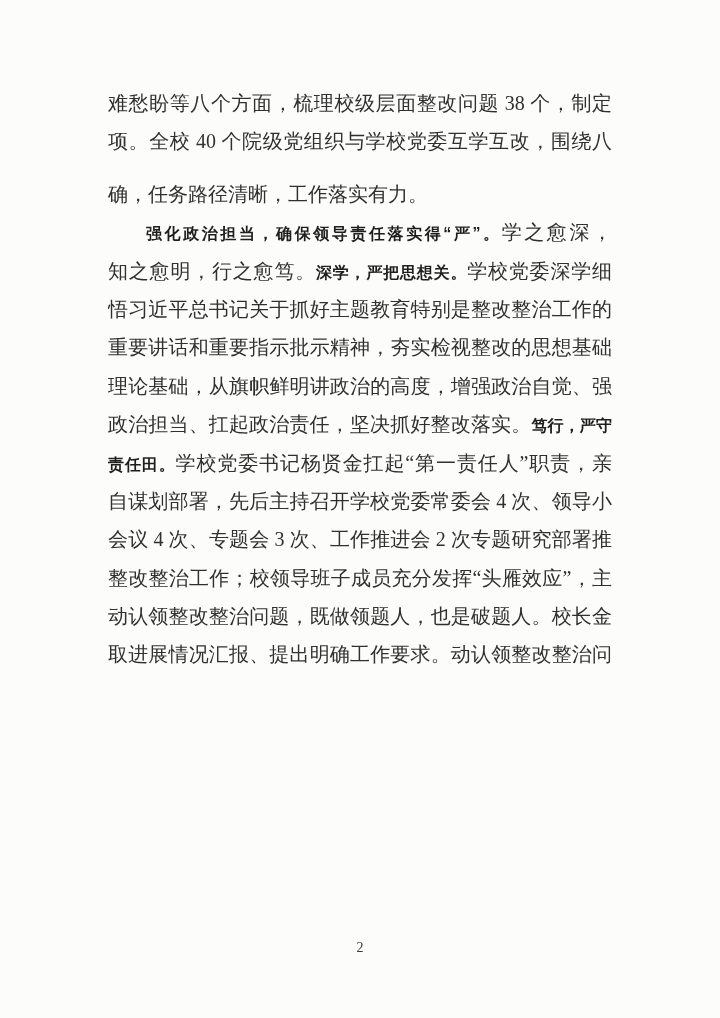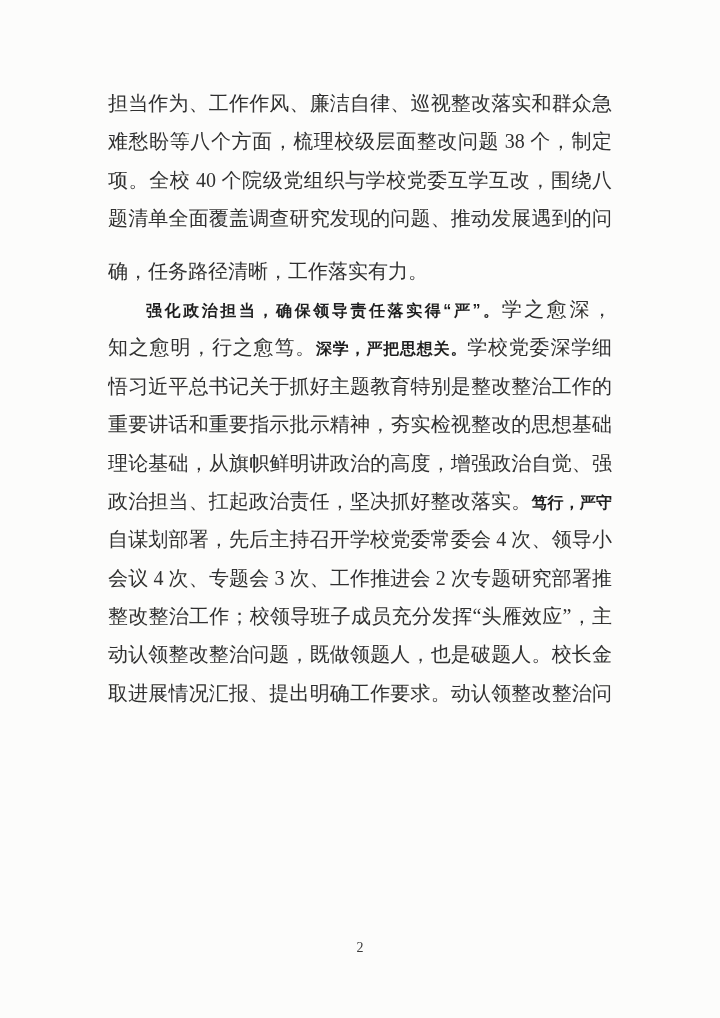--- a/index.html
+++ b/index.html
@@ -56,31 +56,30 @@
     font-size: 14px;
     color: #3a3a3a;
     font-family: "Liberation Serif", serif;
   }
 </style>
 </head>
 <body>
 
 <div class="page">
   <div class="text-block" id="doc-body">
-      <div class="line"><span class="seg">担当作为、工作作风、廉洁自律、巡视整改落实和群众急</span></div>
       <div class="line"><span class="seg">难愁盼等八个方面，梳理校级层面整改问题 38 个，制定</span></div>
       <div class="line"><span class="seg">项。全校 40 个院级党组织与学校党委互学互改，围绕八</span></div>
-      <div class="line"><span class="seg">题清单全面覆盖调查研究发现的问题、推动发展遇到的问</span></div>
       <div class="line para-end"><span class="seg">确，任务路径清晰，工作落实有力。</span></div>
       <div class="line indent"><span class="seg b">强化政治担当，确保领导责任落实得“严”。</span><span class="seg">学之愈深，</span></div>
       <div class="line"><span class="seg">知之愈明，行之愈笃。</span><span class="seg b">深学，严把思想关。</span><span class="seg">学校党委深学细</span></div>
       <div class="line"><span class="seg">悟习近平总书记关于抓好主题教育特别是整改整治工作的</span></div>
       <div class="line"><span class="seg">重要讲话和重要指示批示精神，夯实检视整改的思想基础和</span></div>
       <div class="line"><span class="seg">理论基础，从旗帜鲜明讲政治的高度，增强政治自觉、强化</span></div>
       <div class="line"><span class="seg">政治担当、扛起政治责任，坚决抓好整改落实。</span><span class="seg b">笃行，严守</span></div>
+      <div class="line"><span class="seg b">责任田。</span><span class="seg">学校党委书记杨贤金扛起“第一责任人”职责，亲</span></div>
       <div class="line"><span class="seg">自谋划部署，先后主持召开学校党委常委会 4 次、领导小组</span></div>
       <div class="line"><span class="seg">会议 4 次、专题会 3 次、工作推进会 2 次专题研究部署推动</span></div>
       <div class="line"><span class="seg">整改整治工作；校领导班子成员充分发挥“头雁效应”，主</span></div>
       <div class="line"><span class="seg">动认领整改整治问题，既做领题人，也是破题人。校长金东</span></div>
       <div class="line"><span class="seg">取进展情况汇报、提出明确工作要求。动认领整改整治问题</span></div>
     </div>
   <div class="footer">
     <span class="pagenum">2</span>
   </div>
 </div>

